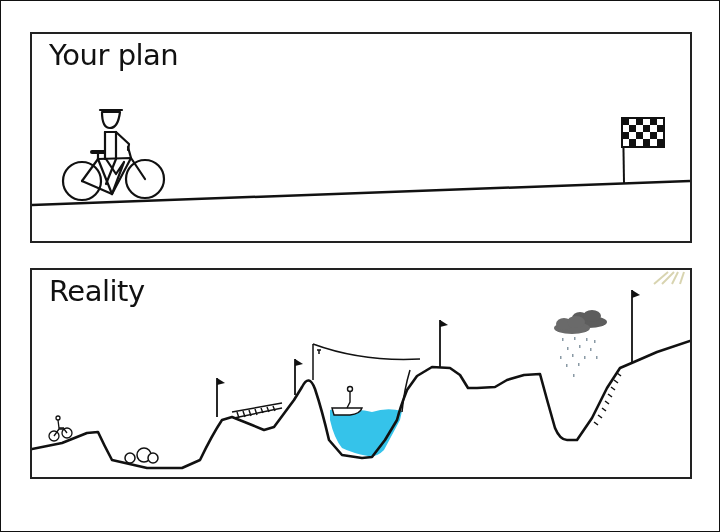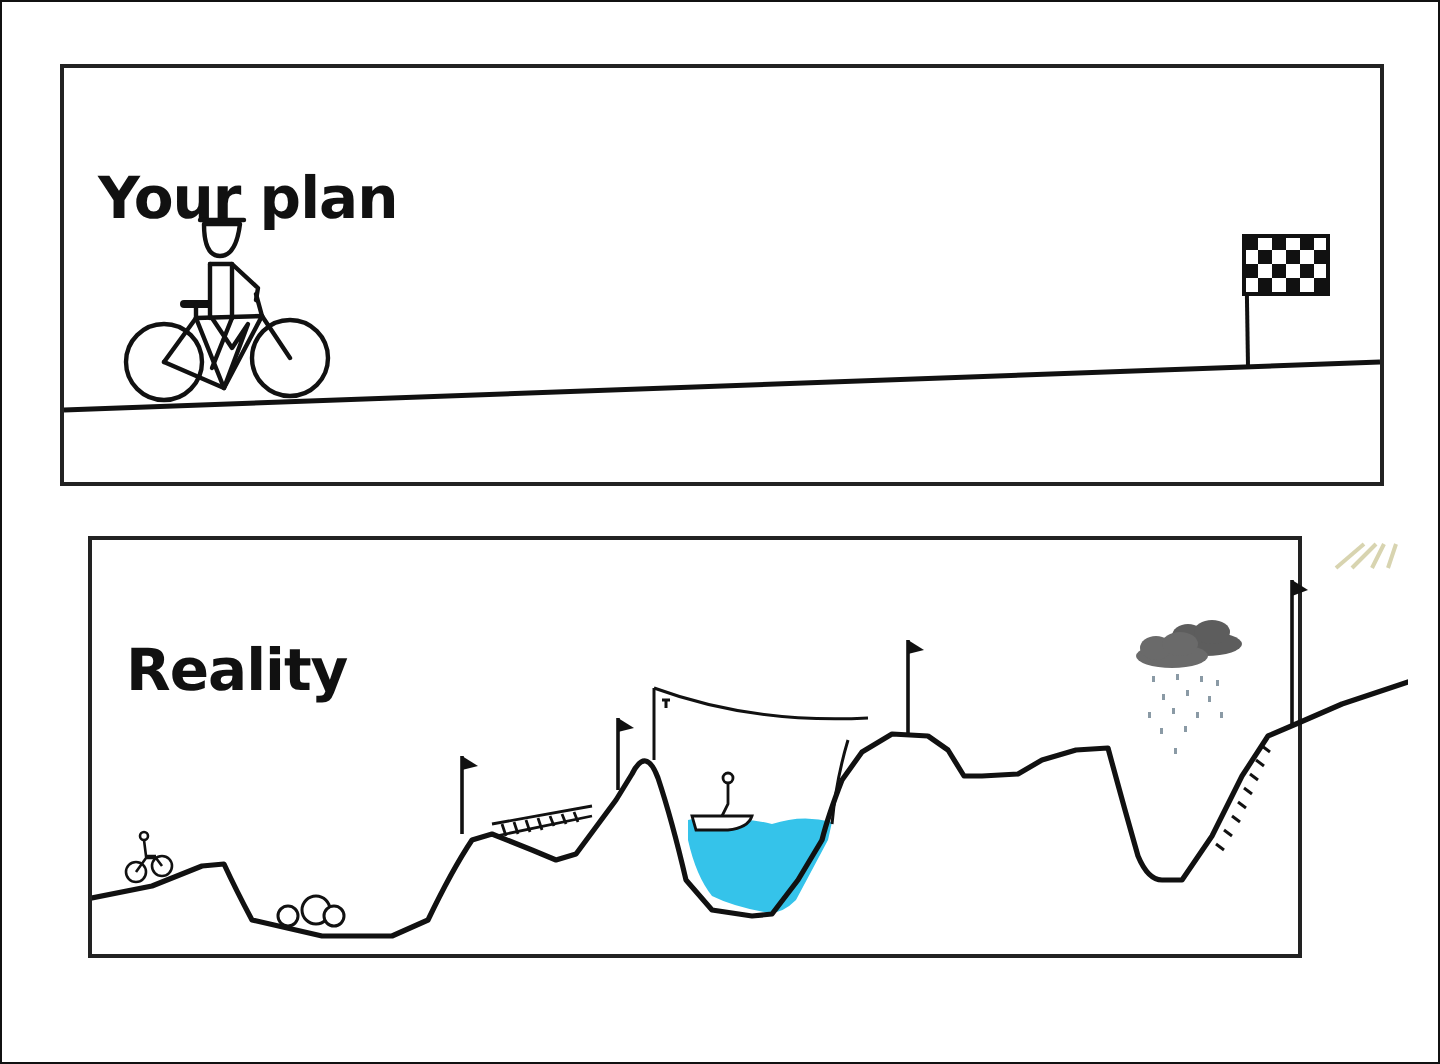--- a/index.html
+++ b/index.html
@@ -5,24 +5,24 @@
   html, body { margin: 0; padding: 0; }
   body {
     width: 720px; height: 532px; background: #ffffff; position: relative; overflow: hidden;
     font-family: "Liberation Sans", "DejaVu Sans", sans-serif;
   }
   .frame { position: absolute; left: 0; top: 0; width: 718px; height: 530px; border: 1px solid #111; }
   .panel {
     position: absolute; border: 2px solid #222; background: #fff; box-sizing: border-box;
   }
   .panel-plan { left: 30px; top: 32px; width: 662px; height: 211px; }
-  .panel-reality { left: 44px; top: 268px; width: 607px; height: 211px; }
+  .panel-reality { left: 30px; top: 268px; width: 662px; height: 211px; }
   .panel-title {
     position: absolute; left: 17px; top: 4px; font-size: 29px; color: #111;
-    font-family: "DejaVu Sans", sans-serif; font-weight: bold; letter-spacing: -0.5px; margin-top: 44px;
+    font-family: "DejaVu Sans", sans-serif; font-weight: normal; letter-spacing: -0.5px;
   }
   svg.scene { position: absolute; left: 0; top: 0; }
 </style>
 </head>
 <body>
 
 <div class="frame"></div>
 
 <div class="panel panel-plan">
   <div class="panel-title">Your plan</div>

